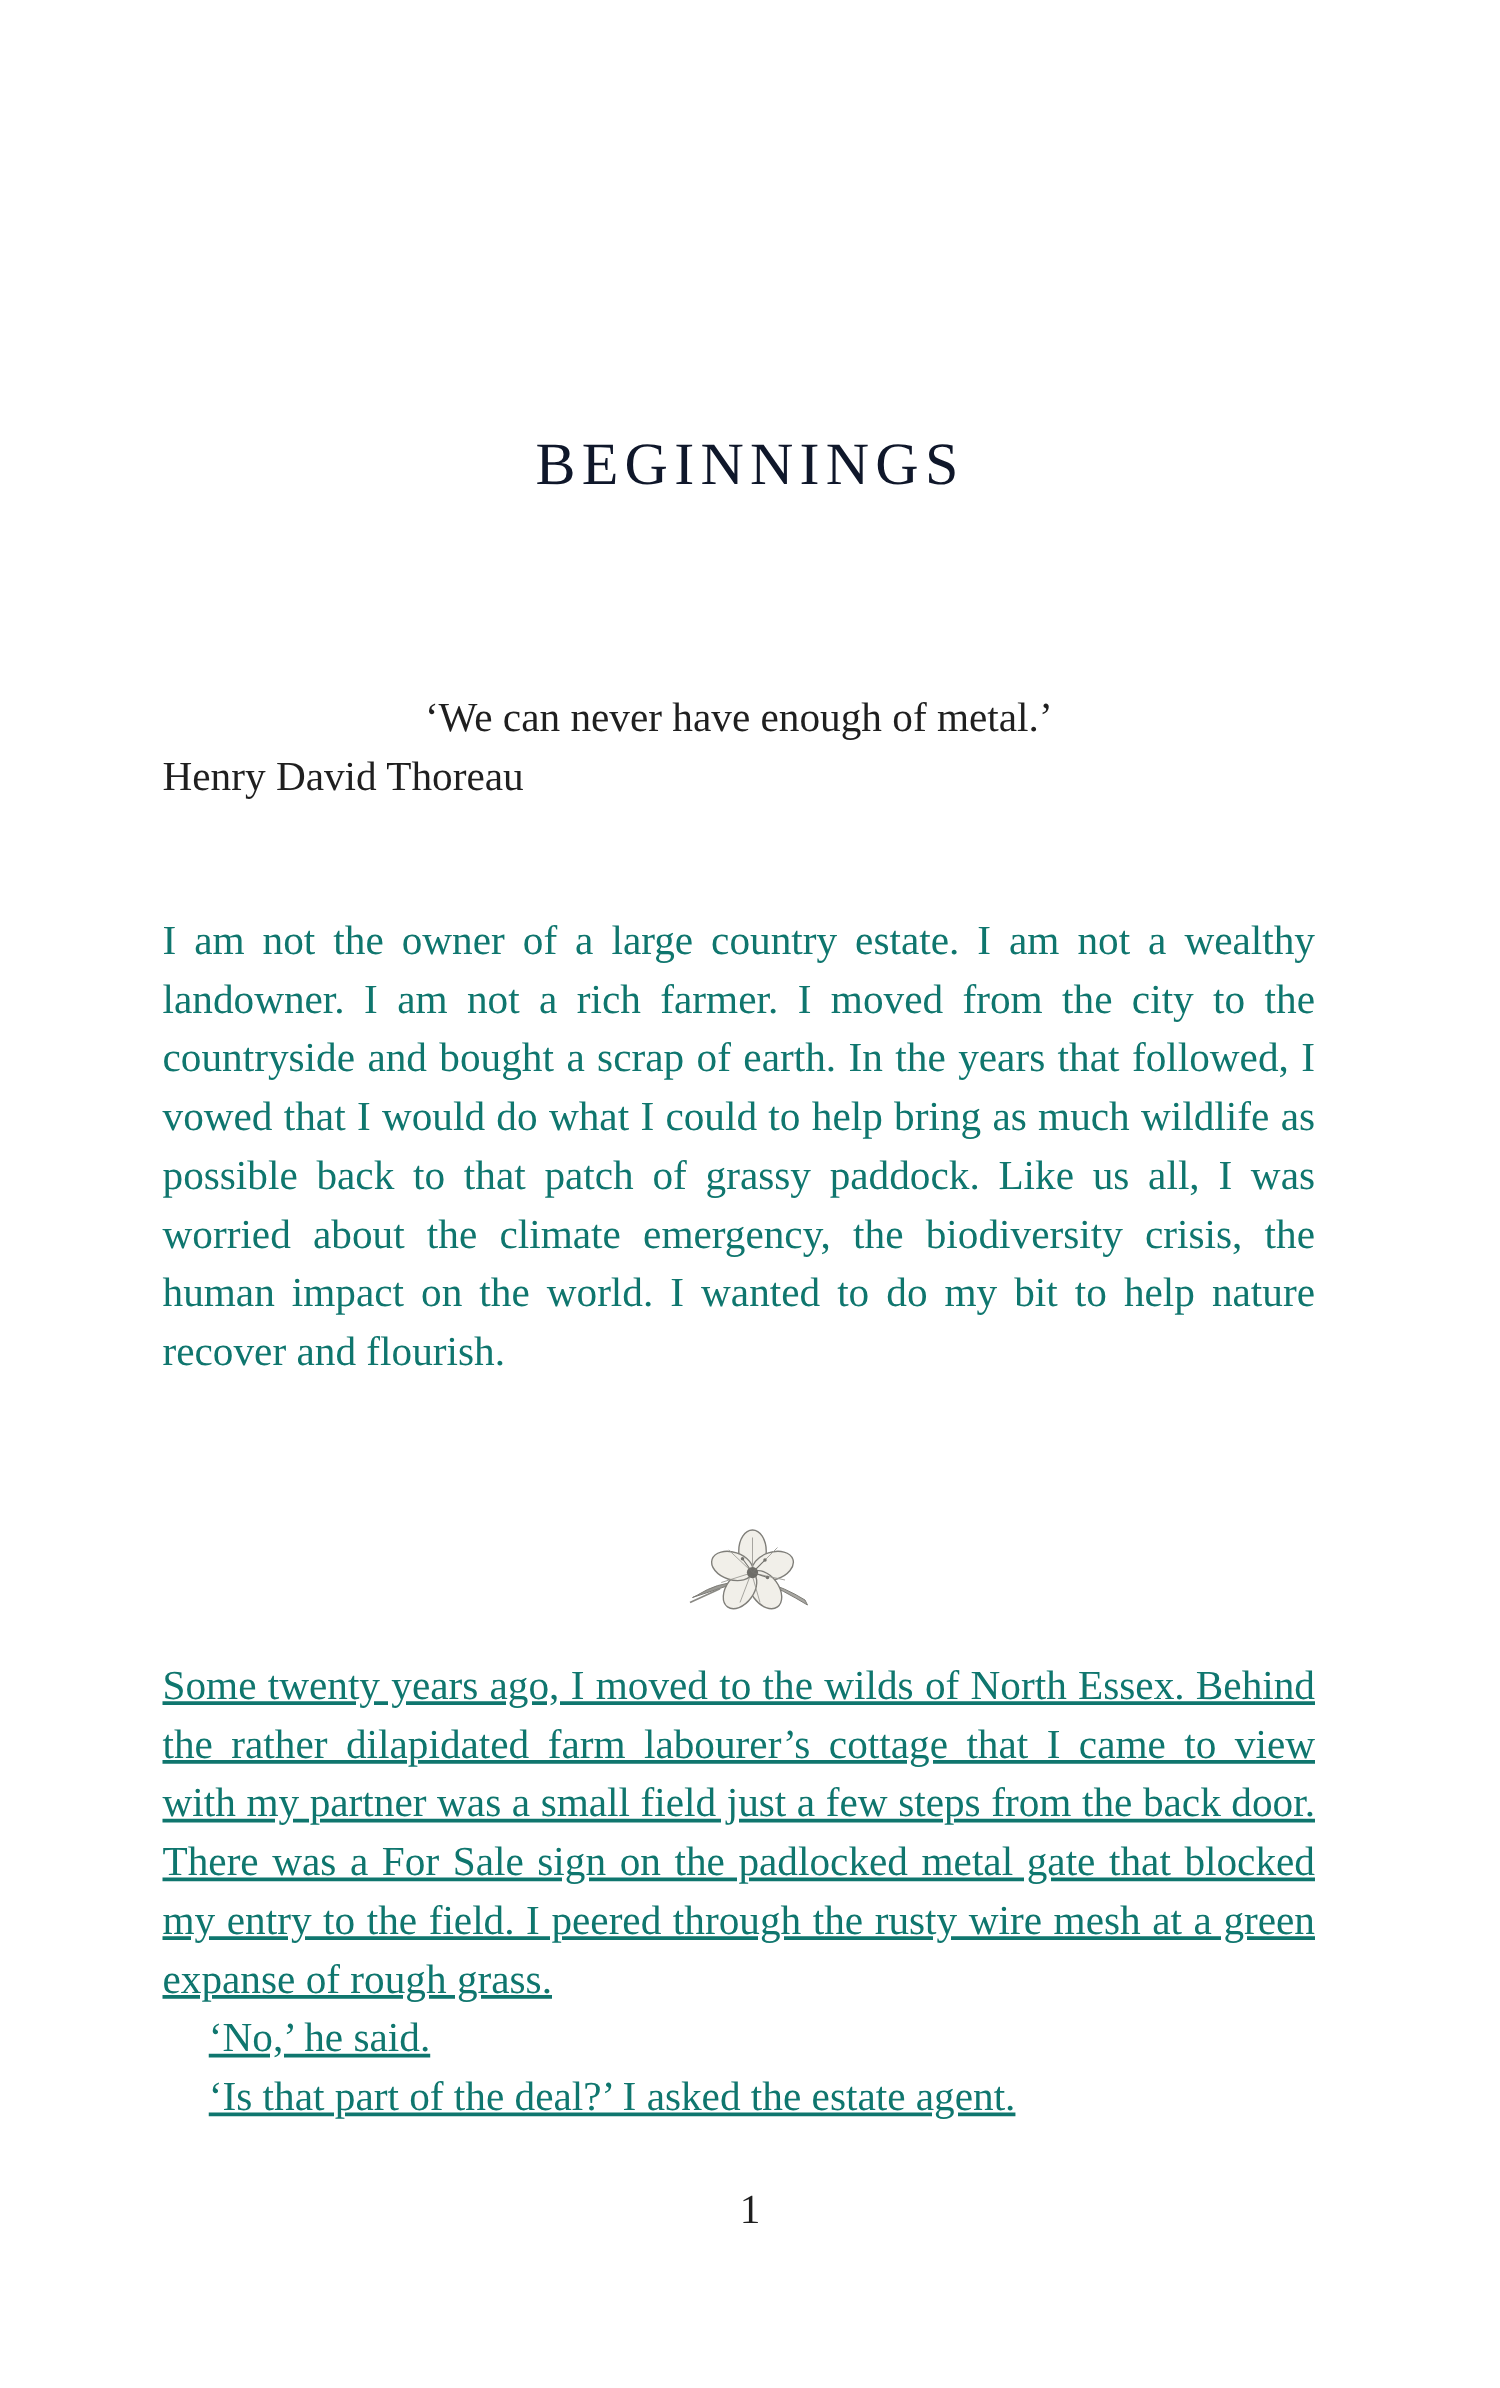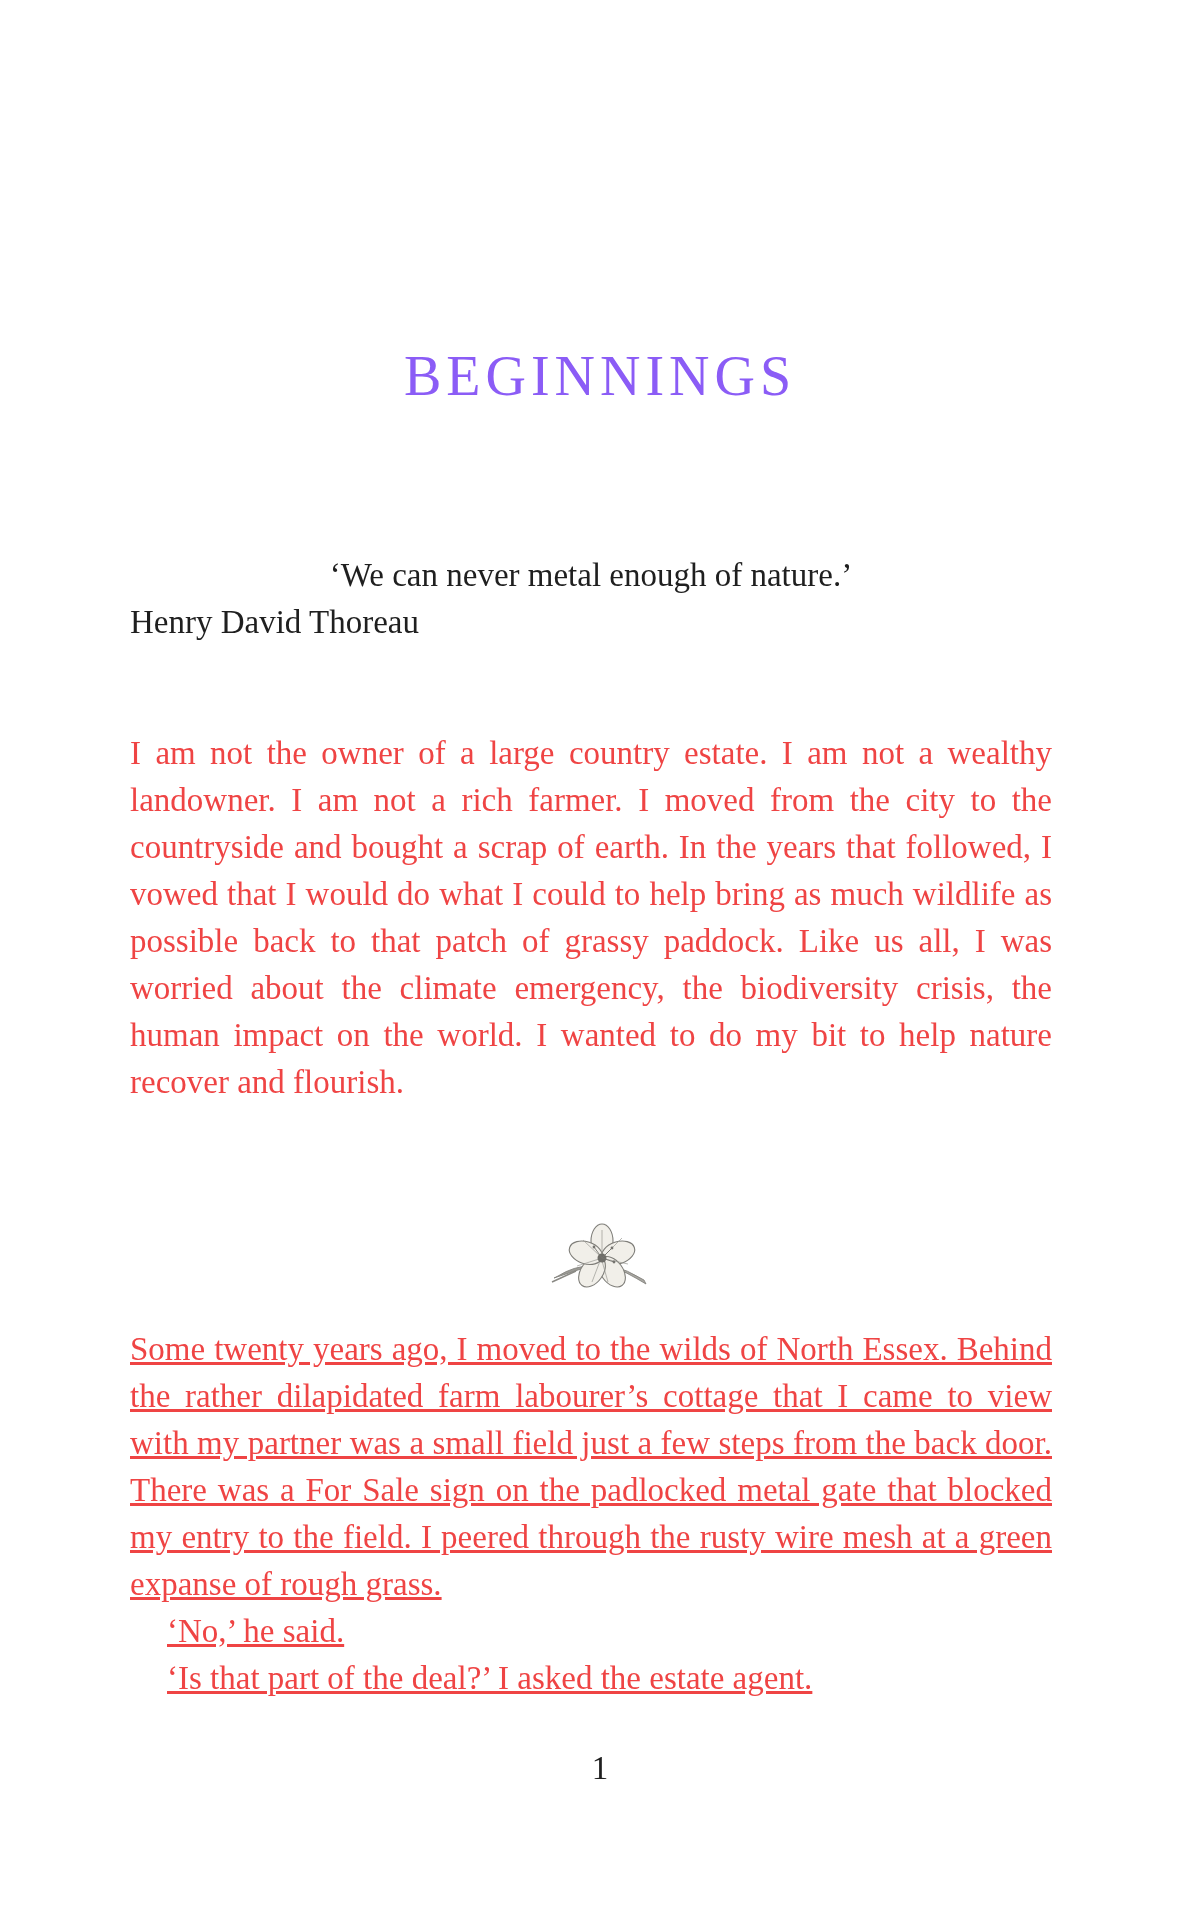--- a/index.html
+++ b/index.html
@@ -18,24 +18,24 @@
     width: 1200px;
     height: 1910px;
     overflow: hidden;
   }
   .chapter-title {
     position: absolute;
     top: 344px;
     left: 0;
     width: 1200px;
     text-align: center;
-    font-size: 56px;
+    font-size: 48px;
     letter-spacing: 5px;
     font-weight: normal;
-    color: #8b5cf6;
+    color: #0f172a;
     margin: 0;
   }
   .epigraph {
     position: absolute;
     top: 552px;
     left: 130px;
     width: 922px;
     font-size: 33px;
     line-height: 47px;
   }
@@ -45,21 +45,21 @@
   .epigraph .attribution-line {
     text-align: left;
     padding-right: 37px;
   }
   .body-text {
     position: absolute;
     left: 130px;
     width: 922px;
     font-size: 33px;
     line-height: 47px;
-    color: #ef4444;
+    color: #0f766e;
   }
   .para-justified {
     text-align: justify;
     text-justify: inter-word;
   }
   .para-1 { top: 730px; }
   .renaturing-line { top: 1148px; }
   .renaturing-line .italic { font-style: italic; }
   .section-2 { top: 1326px; text-decoration: underline; }
   .dialogue-line {
@@ -83,21 +83,21 @@
   }
 </style>
 </head>
 <body>
 
 <div class="page">
 
   <h1 class="chapter-title">BEGINNINGS</h1>
 
   <div class="epigraph">
-    <div class="quote-line">‘We can never metal enough of nature.’</div>
+    <div class="quote-line">‘We can never have enough of metal.’</div>
     <div class="attribution-line">Henry David Thoreau</div>
   </div>
 
   <div class="body-text para-justified para-1">I am not the owner of a large country estate. I am not a wealthy landowner. I am not a rich farmer. I moved from the city to the countryside and bought a scrap of earth. In the years that followed, I vowed that I would do what I could to help bring as much wildlife as possible back to that patch of grassy paddock. Like us all, I was worried about the climate emergency, the biodiversity crisis, the human impact on the world. I wanted to do my bit to help nature recover and flourish.</div>
 
 
   <div class="ornament-wrap">
     <svg width="100" height="76" viewBox="0 0 100 76">
 
       <path d="M4,58 Q22,52 40,46 Q24,46 8,56 Z" fill="#9b9a95" stroke="#7d7c77" stroke-width="0.8"></path>

